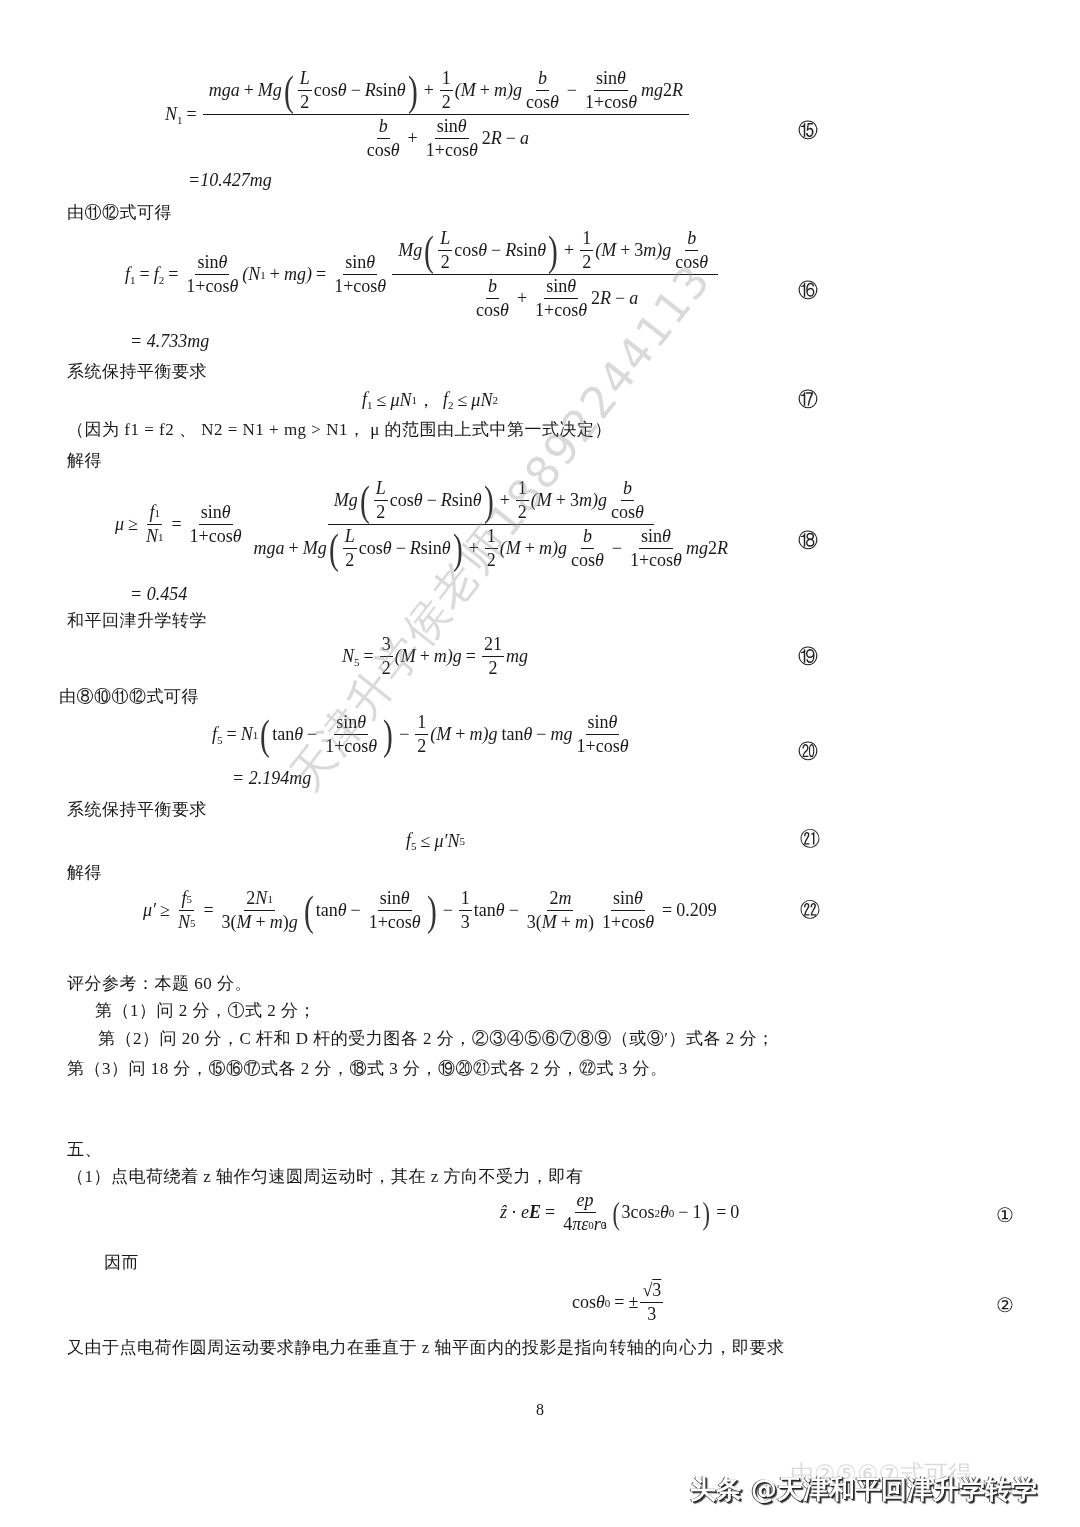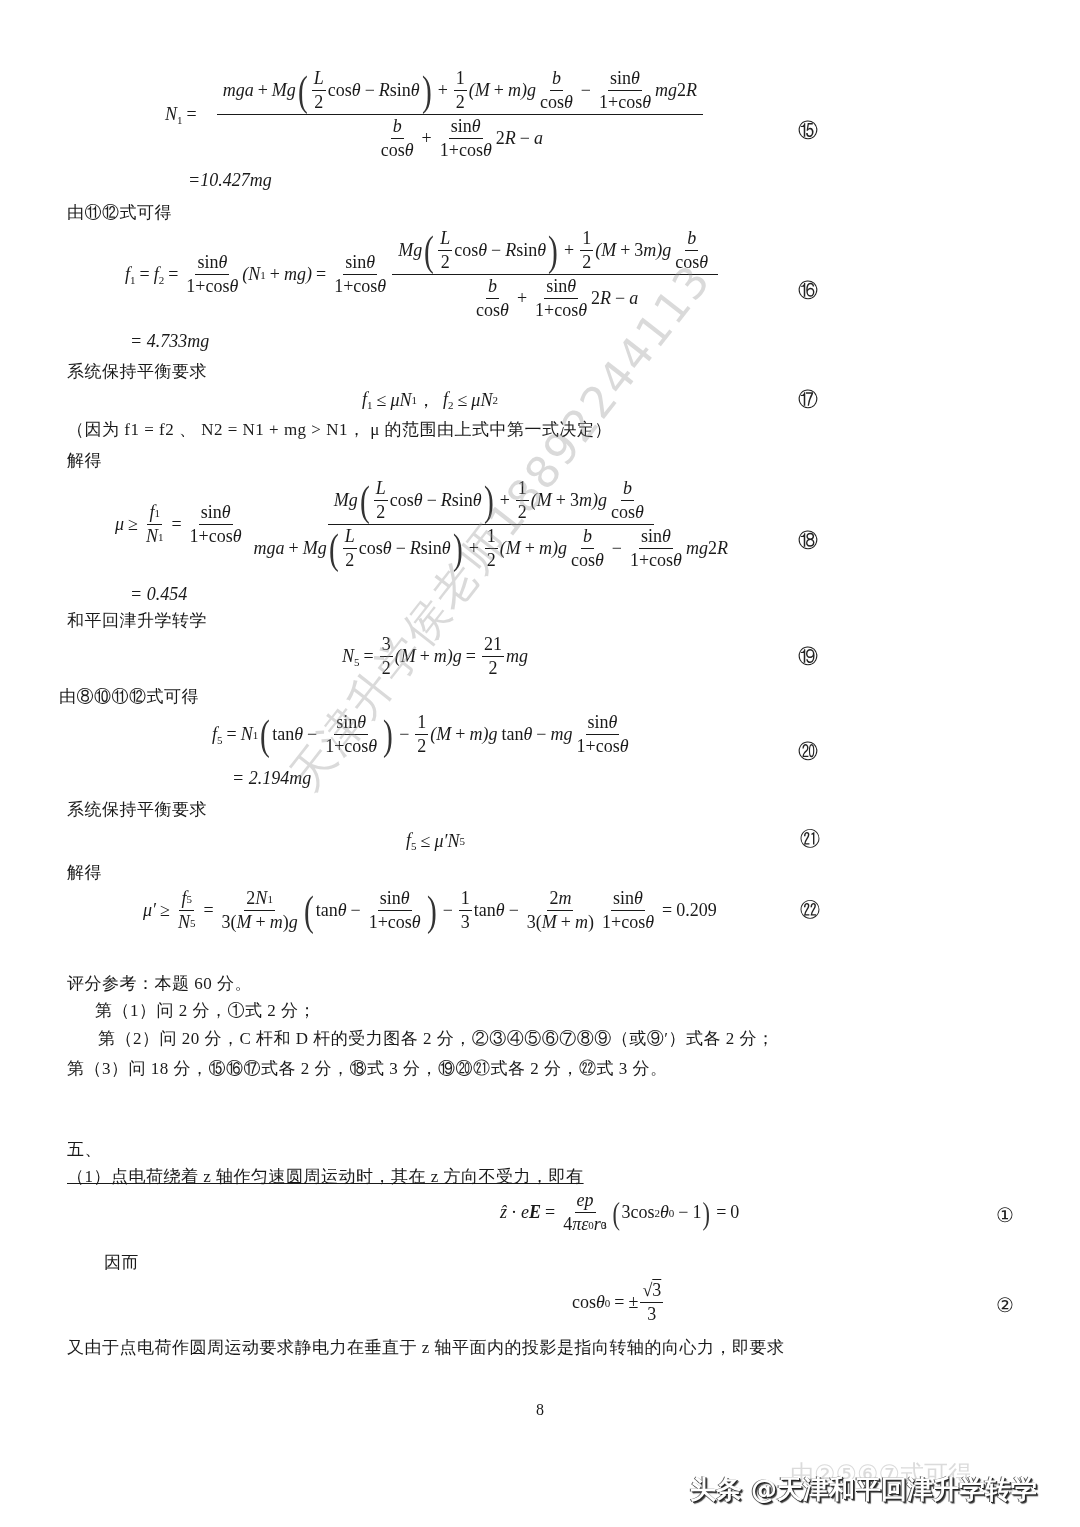--- a/index.html
+++ b/index.html
@@ -26,21 +26,21 @@
   .pageno { position:absolute; left:536px; top:1401px; font-size:16px; }
   .sym { font-style:normal; margin:0 4px; }
   .bold-e { font-weight:bold; }
 </style>
 </head>
 <body>
 
 <div class="abs eq" style="left:165px; top:68px;">
   <span>N<span class="sub">1</span></span>
     <span class="sym">=</span>
-  <span class="frac bigfrac" style="margin-left:16px;">
+  <span class="frac bigfrac" style="margin-left:2px;">
     <span class="n">mga<span class="sym">+</span>Mg<span class="paren">(</span><span class="frac">
           <span class="n">L</span>
           <span class="d up">2</span>
         </span><span class="up">cos</span>θ<span class="sym">−</span>R<span class="up">sin</span>θ<span class="paren">)</span><span class="sym">+</span><span class="frac">
           <span class="n up">1</span>
           <span class="d up">2</span>
         </span>(M<span class="sym">+</span>m)g<span class="frac">
           <span class="n">b</span>
           <span class="d"><span class="up">cos</span>θ</span>
         </span><span class="sym">−</span><span class="frac">
@@ -210,21 +210,21 @@
     </span><span class="sym">=</span><span class="up">0.209</span>
 </div>
 <span class="circ" style="left:800px; top:899px;">㉒</span>
 
 <div class="abs cn" style="left:67px; top:972px;">评分参考：本题 60 分。</div>
 <div class="abs cn" style="left:67px; top:999px;margin-left:28px;">第（1）问 2 分，①式 2 分；</div>
 <div class="abs cn" style="left:67px; top:1027px;margin-left:31px;">第（2）问 20 分，C 杆和 D 杆的受力图各 2 分，②③④⑤⑥⑦⑧⑨（或⑨′）式各 2 分；</div>
 <div class="abs cn" style="left:67px; top:1057px;">第（3）问 18 分，⑮⑯⑰式各 2 分，⑱式 3 分，⑲⑳㉑式各 2 分，㉒式 3 分。</div>
 
 <div class="abs cn" style="left:67px; top:1138px;">五、</div>
-<div class="abs cn" style="left:67px; top:1165px;text-decoration:underline;">（1）点电荷绕着 z 轴作匀速圆周运动时，其在 z 方向不受力，即有</div>
+<div class="abs cn" style="left:67px; top:1165px;">（1）点电荷绕着 z 轴作匀速圆周运动时，其在 z 方向不受力，即有</div>
 <div class="abs eq" style="left:500px; top:1190px;">
   <span>ẑ</span><span class="sym">·</span>e<span class="bold-e">E</span><span class="sym">=</span>
   <span class="frac">
       <span class="n">ep</span>
       <span class="d"><span class="up">4</span>πε<span class="sub">0</span>r<span class="sub">0</span><span class="sup" style="margin-left:-5px;">3</span></span>
     </span>
   <span class="paren" style="font-size:32px;">(</span><span class="up">3cos</span><span class="sup">2</span>θ<span class="sub">0</span><span class="sym">−</span><span class="up">1</span><span class="paren" style="font-size:32px;">)</span><span class="sym">=</span><span class="up">0</span>
 </div>
 <span class="circ" style="left:996px; top:1203px;">①</span>
 

